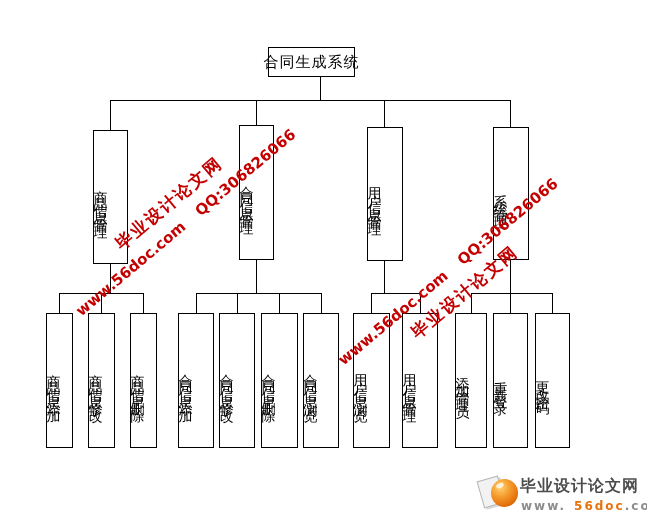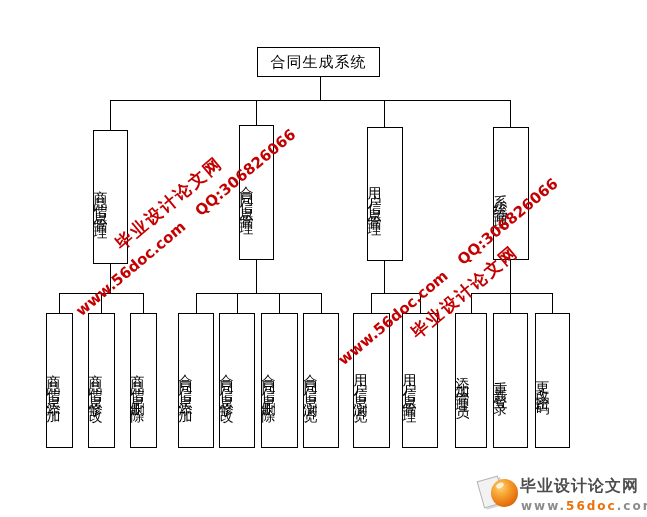--- a/index.html
+++ b/index.html
@@ -27,21 +27,21 @@
   .logo-book{position:absolute;left:8px;top:8px;width:20px;height:26px;background:#f2f2f2;
              border:1px solid #b5b5b5;transform:rotate(-16deg);box-shadow:2px 2px 0 #d8d8d8;}
   .logo-ball{position:absolute;left:19px;top:9px;width:27px;height:28px;border-radius:50%;
              background:radial-gradient(circle at 35% 30%, #ffd27a 0%, #f7a535 30%, #e87610 65%, #b34f00 100%);}
   .logo-ball::after{content:"";position:absolute;left:5px;top:4px;width:8px;height:5px;
              border-radius:50%;background:rgba(255,255,255,0.75);transform:rotate(-25deg);}
   .logo-title{position:absolute;left:48px;top:6px;font-size:16px;font-weight:bold;
              color:#4d4d4d;letter-spacing:1px;white-space:nowrap;}
   .logo-url{position:absolute;left:49px;top:29px;font-size:12px;font-weight:bold;
              color:#8c8c8c;letter-spacing:2px;white-space:nowrap;}
-  .logo-url .domain{color:#e8720c;}
+  .logo-url .domain{color:#e8720c;margin-left:8px;}
 </style>
 </head>
 <body>
 
 <div id="canvas">
 
   <div class="line vline" style="left:320px;top:77px;height:23px"></div>
   <div class="line hline" style="left:110px;top:100px;width:401px"></div>
   <div class="line vline" style="left:110px;top:100px;height:30px"></div>
   <div class="line vline" style="left:256px;top:100px;height:25px"></div>
@@ -64,21 +64,21 @@
   <div class="line vline" style="left:196px;top:293px;height:20px"></div>
   <div class="line vline" style="left:237px;top:293px;height:20px"></div>
   <div class="line vline" style="left:279px;top:293px;height:20px"></div>
   <div class="line vline" style="left:321px;top:293px;height:20px"></div>
   <div class="line vline" style="left:371px;top:293px;height:20px"></div>
   <div class="line vline" style="left:420px;top:293px;height:20px"></div>
   <div class="line vline" style="left:471px;top:293px;height:20px"></div>
   <div class="line vline" style="left:510px;top:293px;height:20px"></div>
   <div class="line vline" style="left:552px;top:293px;height:20px"></div>
 
-  <div class="node" style="left:257px;top:47px;width:123px;height:30px">
+  <div class="node" style="left:268px;top:47px;width:87px;height:30px">
     <span class="hlabel">合同生成系统</span>
   </div>
 
   <div class="node vnode" style="left:93px;top:130px;width:35px;height:134px">
     <span class="vlabel">商品信息管理</span>
   </div>
   <div class="node vnode" style="left:239px;top:125px;width:35px;height:135px">
     <span class="vlabel">合同信息管理</span>
   </div>
   <div class="node vnode" style="left:367px;top:127px;width:36px;height:134px">

